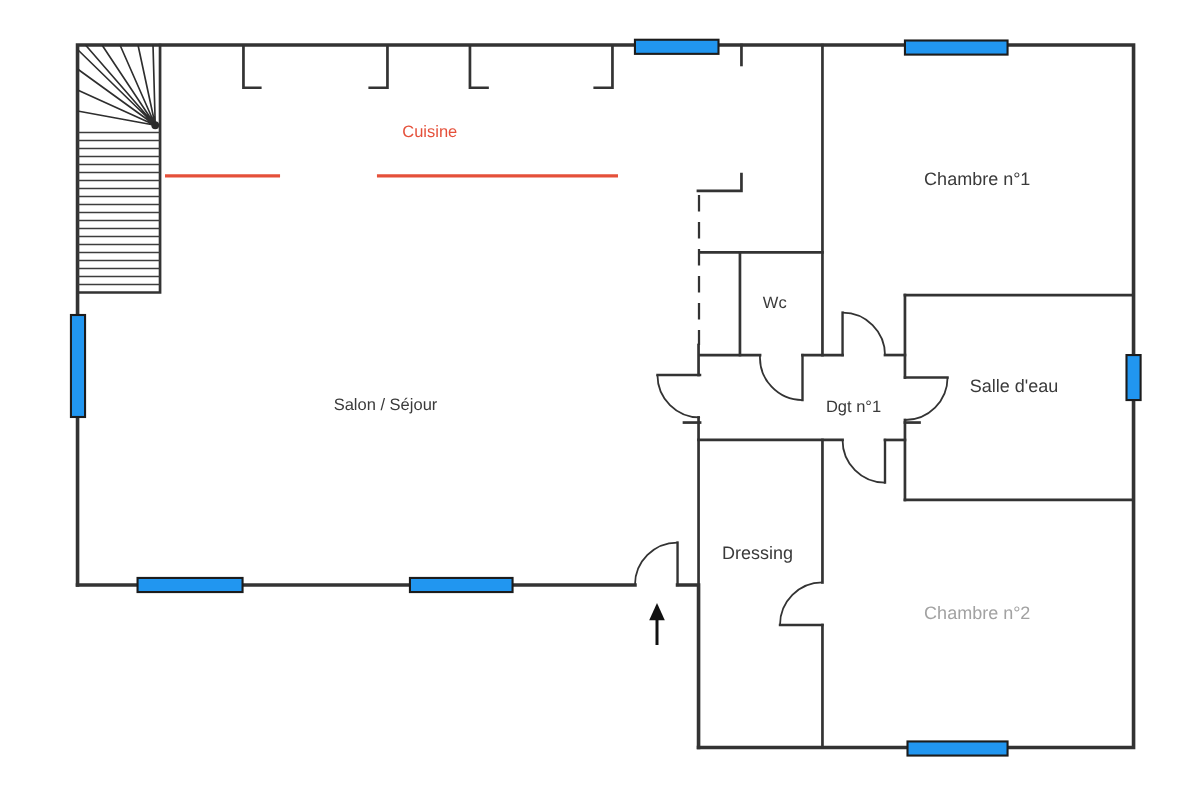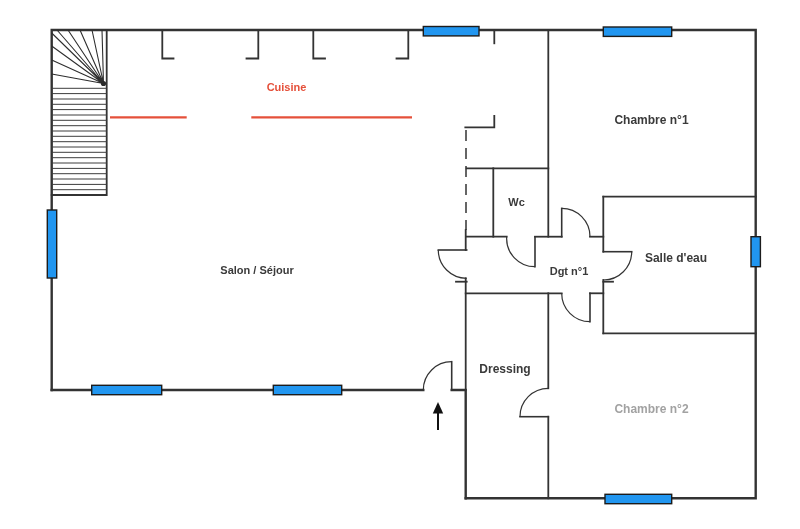--- a/index.html
+++ b/index.html
@@ -1,20 +1,20 @@
 <!DOCTYPE html>
 <html style="--wall: #333333; --accent: #e5503a; --window: #2196f0; --label: #3a3a3a; --muted: #a2a2a2; --bg: #ffffff;"><head>
 <meta charset="utf-8">
 <style>
   :root{
     --wall:#333333; --accent:#e5503a; --window:#2196f0;
     --label:#3a3a3a; --muted:#a2a2a2; --bg:#ffffff;
   }
   html,body{margin:0;padding:0;background:var(--bg);}
-  .stage{width:800px;height:529px;background:var(--bg);position:relative;overflow:hidden;font-weight:bold;}
+  .stage{width:800px;height:529px;background:var(--bg);position:relative;overflow:hidden;}
   svg{display:block;}
   svg text{font-family:"Liberation Sans","DejaVu Sans",sans-serif;}
   .w-ext{stroke:var(--wall);stroke-width:2.4;fill:none;stroke-linecap:square;}
   .w-int{stroke:var(--wall);stroke-width:1.8;fill:none;stroke-linecap:square;}
   .w-dash{stroke:var(--wall);stroke-width:1.5;fill:none;stroke-dasharray:11 7;}
   .door-arc{stroke:var(--wall);stroke-width:1.2;fill:none;}
   .door-leaf{stroke:var(--wall);stroke-width:1.6;fill:none;stroke-linecap:square;}
   .win{fill:var(--window);stroke:#1c1c1c;stroke-width:1.4;}
   .counter{stroke:var(--accent);stroke-width:2.2;fill:none;}
   .tread{stroke:#3d3d3d;stroke-width:1;fill:none;}

